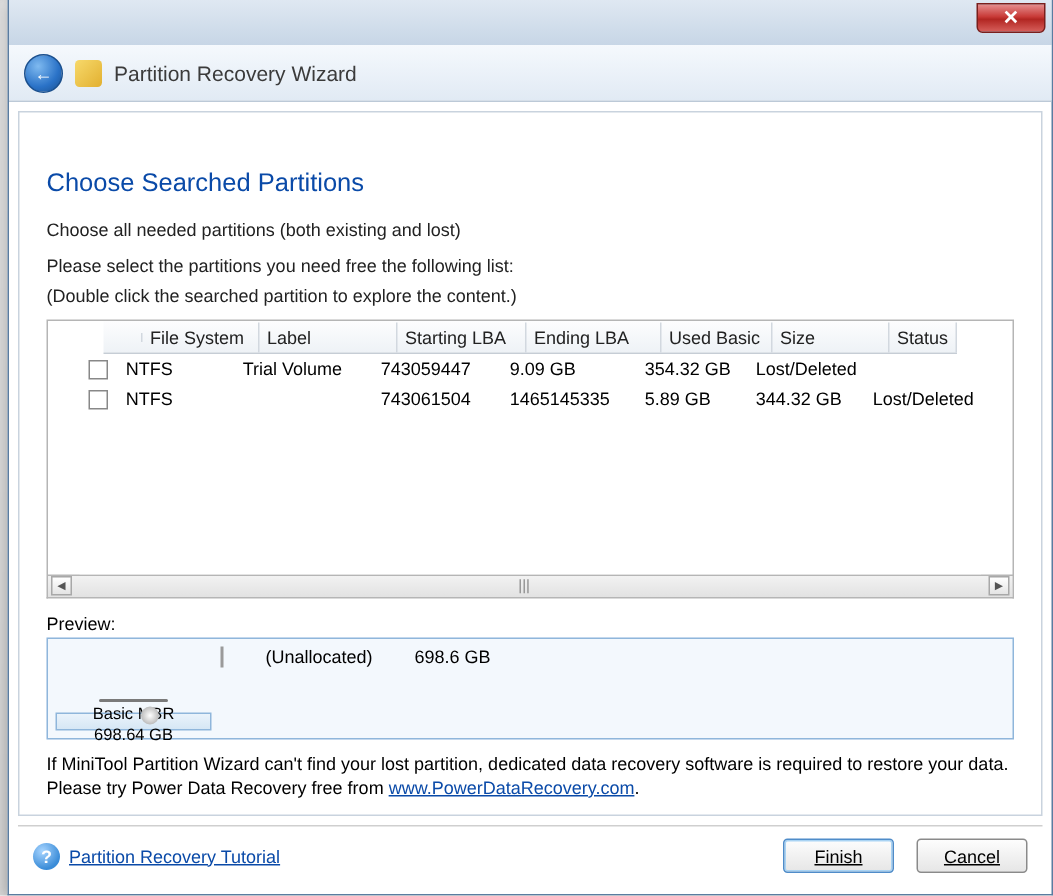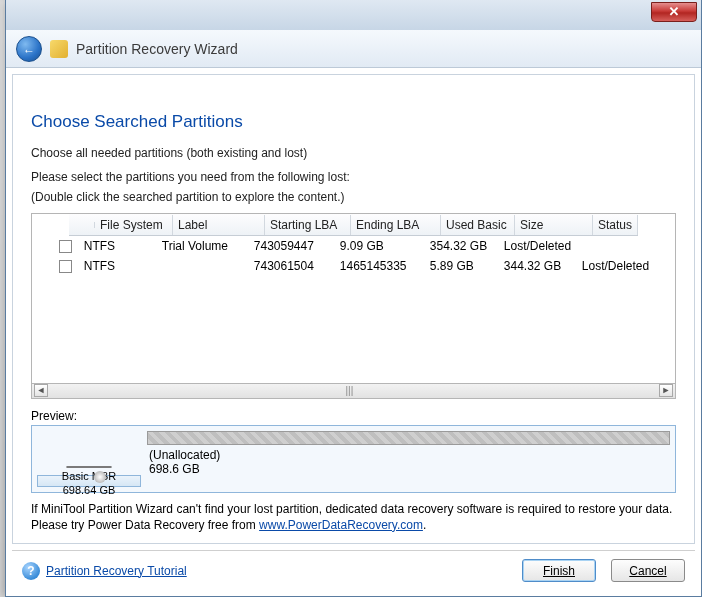--- a/index.html
+++ b/index.html
@@ -137,21 +137,21 @@
     width: 46px; height: 22px;
     background: linear-gradient(#d0d0d0,#9a9a9a);
     border-radius: 3px; border:1px solid #7a7a7a;
     position: relative;
   }
   .disk-card .hdd::after{
     content:""; position:absolute; right:5px; top:4px; width:12px; height:12px;
     border-radius:50%; background:radial-gradient(#fff,#a0a0a0);
   }
   .alloc {
-    flex: 1; display:flex; flex-direction:column;
+    flex: 1; display:flex; gap:26px;
   }
   .alloc-bar {
     height: 14px;
     border: 1px solid #9a9a9a;
     background: repeating-linear-gradient(45deg,#cfcfcf,#cfcfcf 4px,#bfbfbf 4px,#bfbfbf 8px);
     margin-bottom: 3px;
   }
   .alloc-text { font-size:12px; padding-left:2px; }
   .note { margin-top: 8px; font-size: 12px; line-height:1.35; }
   .note a { color:#0a4aa8; text-decoration: underline; cursor:pointer;}
@@ -198,21 +198,21 @@
     </div>
     <div class="app-icon"></div>
     <div class="header-title">Partition Recovery Wizard</div>
   </div>
 
   <div class="body">
 
     <div class="section-title">Choose Searched Partitions</div>
 
     <div class="instr">Choose all needed partitions (both existing and lost)</div>
-    <div class="instr2">Please select the partitions you need from the following lost:</div>
+    <div class="instr2">Please select the partitions you need free the following list:</div>
     <div class="instr2">(Double click the searched partition to explore the content.)</div>
 
     <div class="table-wrap">
       <div class="grid-row thead">
         <div></div>
         <div>File System</div>
         <div>Label</div>
         <div>Starting LBA</div>
         <div>Ending LBA</div>
         <div>Used Basic</div>

